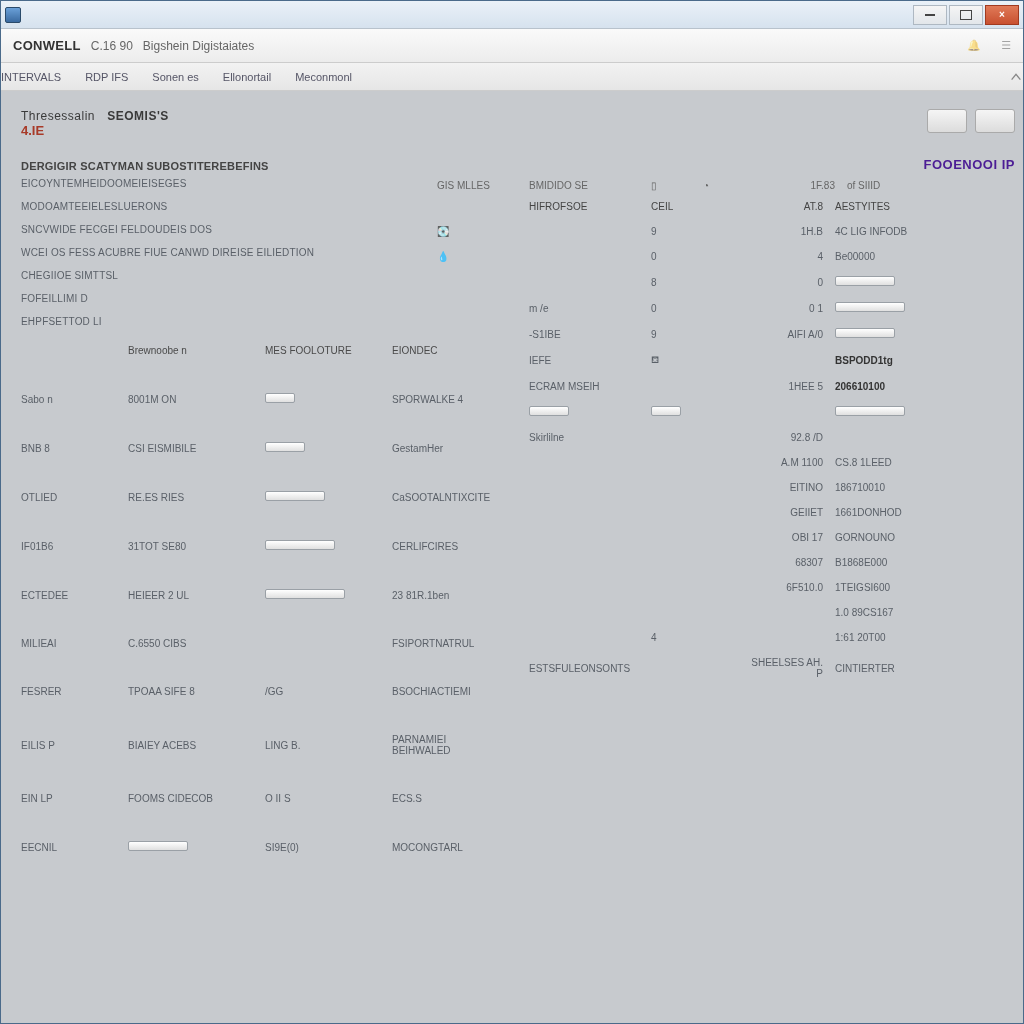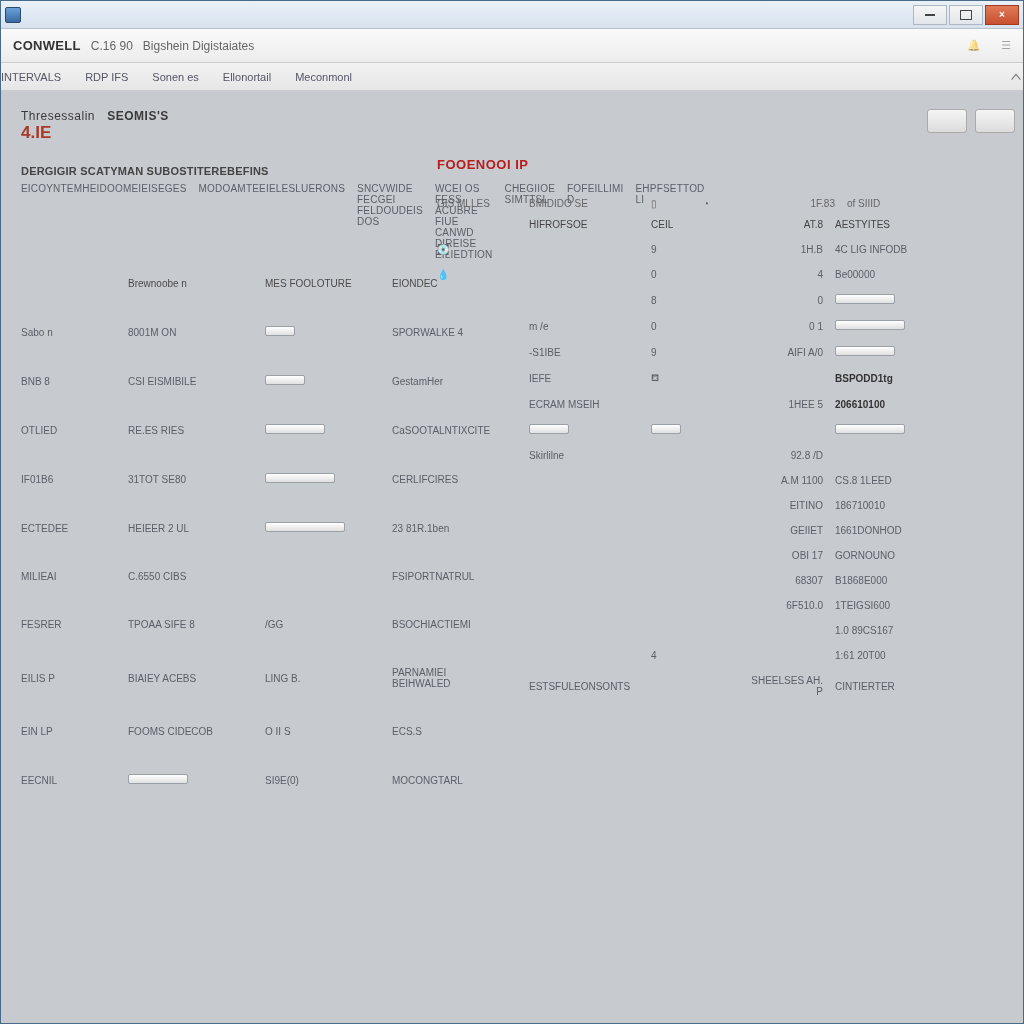--- a/index.html
+++ b/index.html
@@ -17,29 +17,29 @@
   .apptitle { font-size: 13px; font-weight: bold; color: #333; letter-spacing: .3px; }
   .appsub { font-size: 12px; color: #666; }
   .toolstrip { height: 28px; background: linear-gradient(#f2f2f2,#e6e6e6); border-bottom: 1px solid #ccc; display: flex; align-items: center; padding: 0 0; gap: 24px; }
   .toolitem { font-size: 11px; color: #556; cursor: pointer; }
   .toolstrip .spacer { flex: 1; }
   .chev { width: 14px; height: 14px; }
   .content { flex: 1; background: #c7cace; padding: 18px 8px 0 20px; overflow: hidden; display: flex; gap: 26px; }
   .leftcol { width: 390px; display: flex; flex-direction: column; }
   .rightcol { flex: 1; display: flex; flex-direction: column; }
   .pg-title { font-size: 12px; color: #3a3a3a; letter-spacing: .5px; margin-bottom: 4px; }
-  .pg-accent { font-size: 17px; font-weight: bold; color: #a83a28; margin-bottom: 14px; }
+  .pg-accent { font-size: 13px; font-weight: bold; color: #a83a28; margin-bottom: 14px; }
   .sect-h { font-size: 11px; font-weight: bold; color: #444; margin: 8px 0 6px 0; letter-spacing: .2px; }
-  .plist { display: flex; gap: 12px; margin-bottom: 18px; }
+  .plist { display: flex; flex-direction: column; gap: 12px; margin-bottom: 18px; }
   .pitem { font-size: 10px; color: #5a6068; letter-spacing: .2px; }
   .ltable { display: grid; grid-template-columns: 70px 100px 90px 1fr; row-gap: 10px; column-gap: 8px; align-items: center; font-size: 10px; color: #5a6068; gap: 37px; }
   .lth { font-size: 10px; color: #4a4a4a; }
   .bar { display: inline-block; height: 10px; border: 1px solid #9aa0a6; background: linear-gradient(#fff,#e0e0e0); border-radius: 2px; }
   .bar.s40 { width: 40px; } .bar.s60 { width: 60px; } .bar.s80 { width: 80px; } .bar.s30 { width: 30px; } .bar.s70 { width: 70px; }
-  .center-h { font-size: 13px; font-weight: bold; color: #b91c1c; text-align: left; margin-top: 18px; margin-bottom: 26px; letter-spacing: .5px; }
+  .center-h { font-size: 13px; font-weight: bold; color: #4c1d95; text-align: right; margin-top: 18px; margin-bottom: 8px; letter-spacing: .5px; }
   .rtable { display: grid; grid-template-columns: 80px 110px 80px 80px 100px; row-gap: 14px; column-gap: 12px; align-items: center; font-size: 10px; color: #5a6068; }
   .rtable .hdr { font-size: 10px; color: #444; }
   .cell-right { text-align: right; }
   .stackicons { display: flex; gap: 4px; align-items: center; }
   .spriteicon { width: 40px; height: 24px; border: 1px solid #aaa; background: linear-gradient(#f5f5f5,#dcdcdc); border-radius: 3px; }
   svg { display: block; }
 </style>
 </head>
 <body>
 

